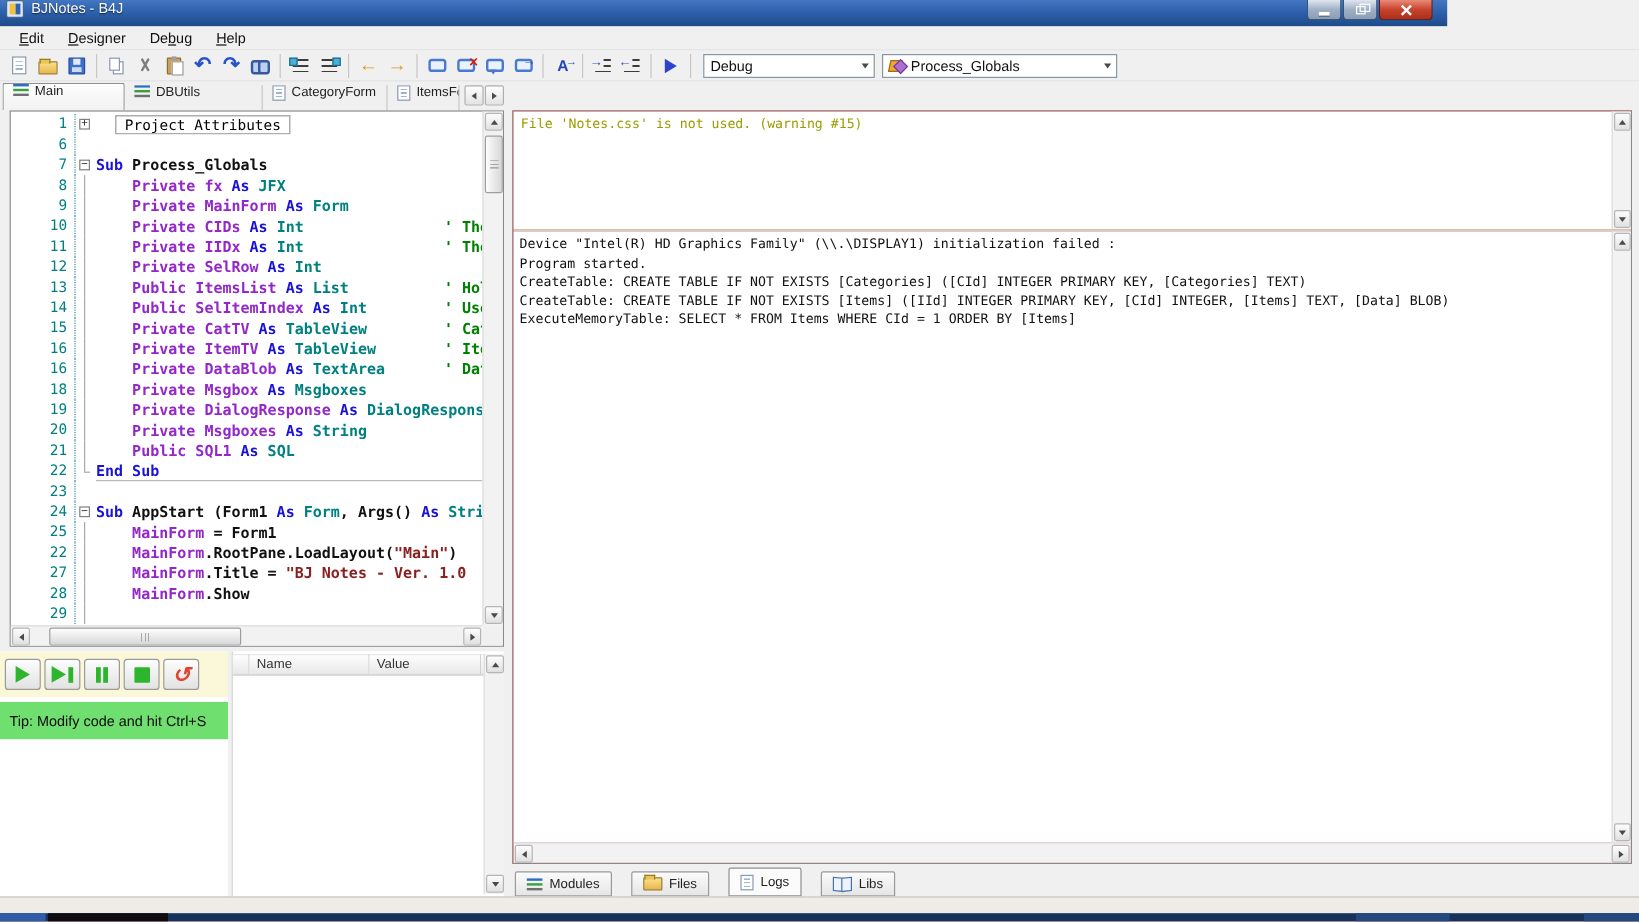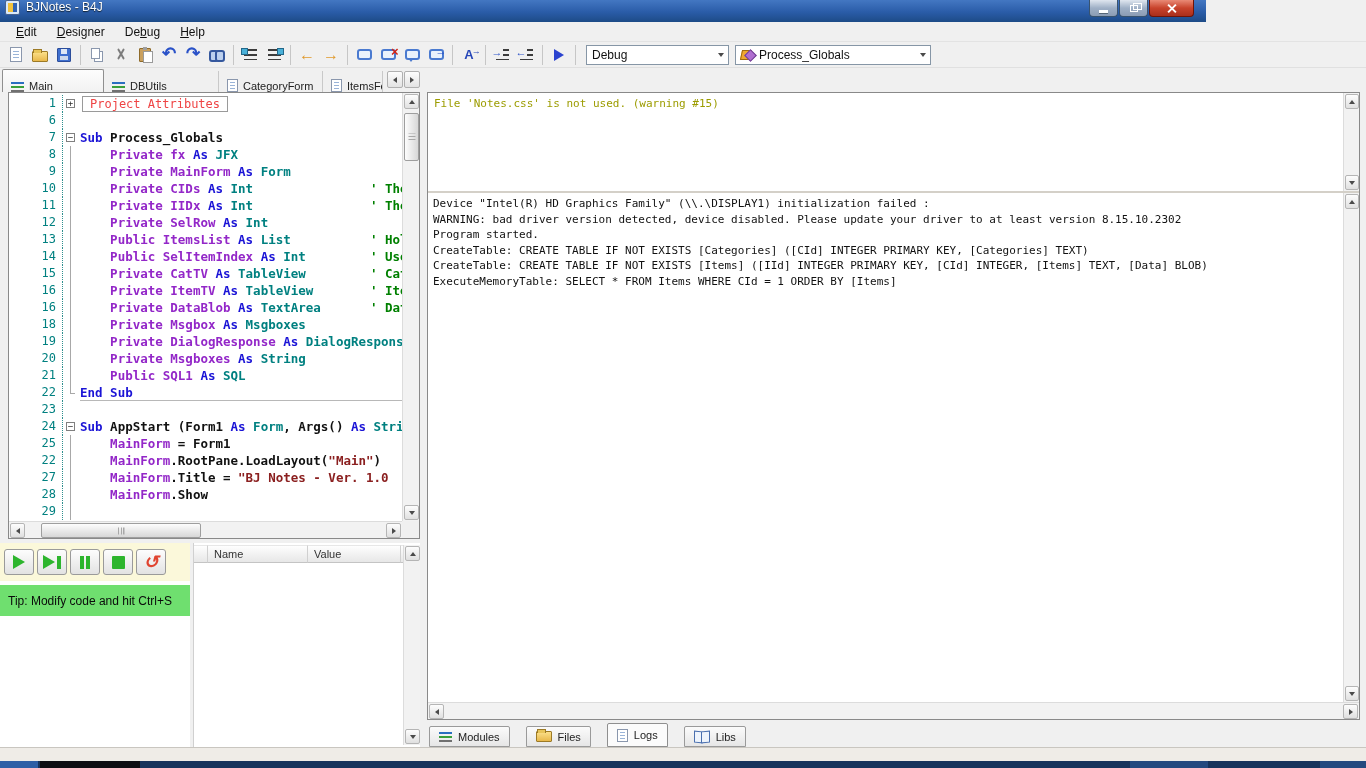--- a/index.html
+++ b/index.html
@@ -77,21 +77,21 @@
   .arr-dn{width:0;height:0;border-left:3.5px solid transparent;border-right:3.5px solid transparent;border-top:4.5px solid #4a4a4a}
   .arr-up{width:0;height:0;border-left:3.5px solid transparent;border-right:3.5px solid transparent;border-bottom:4.5px solid #4a4a4a}
   .arr-lf{width:0;height:0;border-top:3.5px solid transparent;border-bottom:3.5px solid transparent;border-right:4.5px solid #4a4a4a}
   .arr-rt{width:0;height:0;border-top:3.5px solid transparent;border-bottom:3.5px solid transparent;border-left:4.5px solid #4a4a4a}
   .ic-jump{width:14px;height:13px;margin-right:4px}
   .ic-jump::before{content:"";position:absolute;left:0;top:2px;width:8px;height:8px;background:#f0a830;border:1px solid #a06a10;transform:skewX(-12deg)}
   .ic-jump::after{content:"";position:absolute;right:0;top:3px;width:7px;height:7px;background:#b06fd0;border:1px solid #6f3f92;transform:rotate(45deg)}
 
   
   .tabstrip{left:0;top:68px;width:1366px;height:24px;background:#f0f0f0;display:flex;align-items:flex-end;padding-left:2px;position:absolute}
-  .mtab{display:flex;align-items:flex-end;gap:5px;padding:0 8px;font-size:11px;height:21px;border-right:1px solid #c9c9c9;overflow:hidden;white-space:nowrap;color:#222}
+  .mtab{display:flex;align-items:flex-start;gap:5px;padding:0 8px;font-size:11px;height:21px;border-right:1px solid #c9c9c9;overflow:hidden;white-space:nowrap;color:#222}
   .mtab.sel{background:linear-gradient(#fdfdfd,#f2f2f2);border:1px solid #8f8f8f;border-bottom:none;height:23px;border-radius:2px 2px 0 0}
   .mi{display:inline-block;position:relative;flex:none}
   .mi-code-module,.bi-modules{width:13px;height:10px;background:#2a6fc0;height:2px;box-shadow:0 4px 0 #3aa03a,0 8px 0 #707070;margin-bottom:8px}
   .mi-form,.bi-logs{width:11px;height:13px;background:#fff;border:1px solid #8a97ad}
   .mi-form::after,.bi-logs::after{content:"";position:absolute;left:2px;top:2px;right:2px;height:8px;background:repeating-linear-gradient(to bottom,#9ab4d8 0 1px,transparent 1px 3px)}
   .tab-scrollers{position:absolute;right:946px;top:71px;display:flex;gap:1px}
   .tsb{width:16px;height:17px;background:linear-gradient(#fdfdfd,#e3e3e3);border:1px solid #b0b0b0;display:flex;align-items:center;justify-content:center;border-radius:2px}
 
   
   .editor-pane{left:8px;top:92px;width:412px;height:447px;background:#fff;border:1px solid #898989}
@@ -106,21 +106,21 @@
   .ct{flex:1;position:relative;white-space:pre;overflow:hidden;height:17px;line-height:17px}
   .cl.sep .ct{border-bottom:1px solid #b8b8b8}
   .cmt{position:absolute;left:290px;top:0}
   .c-k{color:var(--keyword)}
   .c-m{color:var(--modifier)}
   .c-g{color:var(--global-var)}
   .c-t{color:var(--type)}
   .c-s{color:var(--string)}
   .c-p{color:#111}
   .c-c{color:var(--comment)}
-  .attrbox{display:inline-block;border:1px solid #9a9a9a;color:#ef4444;padding:0 7px;font-size:12px;height:16px;line-height:14px;margin-left:2px;font-weight:normal;background:#fff}
+  .attrbox{display:inline-block;border:1px solid #9a9a9a;color:#000000;padding:0 7px;font-size:12px;height:16px;line-height:14px;margin-left:16px;font-weight:normal;background:#fff}
 
   
   .vscroll{position:absolute;top:0;right:0;width:17px;bottom:17px;background:#f2f2f2;border-left:1px solid #dcdcdc}
   .hscroll{position:absolute;left:0;right:17px;bottom:0;height:17px;background:#f2f2f2;border-top:1px solid #dcdcdc}
   .sbtn{position:absolute;background:linear-gradient(#fdfdfd,#e0e0e0);border:1px solid #b5b5b5;border-radius:2px;display:flex;align-items:center;justify-content:center}
   .sbtn.v{left:1px;width:15px;height:15px}
   .sbtn.h{top:1px;width:15px;height:15px}
   .sthumb{position:absolute;background:linear-gradient(90deg,#fdfdfd,#d7d7d7);border:1px solid #9e9e9e;border-radius:2px}
   .sthumb.h{background:linear-gradient(#fdfdfd,#d7d7d7)}
   .sthumb::after{content:"";position:absolute;left:50%;top:50%;width:7px;height:7px;transform:translate(-50%,-50%);background:repeating-linear-gradient(to bottom,#a8a8a8 0 1px,transparent 1px 3px)}
@@ -581,21 +581,20 @@
         </div>
       <div class="sbtn v" style="bottom:1px;width:14px">
           <i class="arr-dn"></i>
         </div>
     </div>
   </div>
   <div class="log-div"></div>
   <div class="log-main">
     <div class="log-output">
         <div class="logline">Device "Intel(R) HD Graphics Family" (\\.\DISPLAY1) initialization failed :</div>
-        <div class="logline">WARNING: bad driver version detected, device disabled. Please update your driver to at least version 8.15.10.2302</div>
         <div class="logline">Program started.</div>
         <div class="logline">CreateTable: CREATE TABLE IF NOT EXISTS [Categories] ([CId] INTEGER PRIMARY KEY, [Categories] TEXT)</div>
         <div class="logline">CreateTable: CREATE TABLE IF NOT EXISTS [Items] ([IId] INTEGER PRIMARY KEY, [CId] INTEGER, [Items] TEXT, [Data] BLOB)</div>
         <div class="logline">ExecuteMemoryTable: SELECT * FROM Items WHERE CId = 1 ORDER BY [Items]</div>
       </div>
     <div class="log-vscroll">
       <div class="sbtn v" style="top:1px;width:14px">
           <i class="arr-up"></i>
         </div>
       <div class="sbtn v" style="bottom:1px;width:14px">

